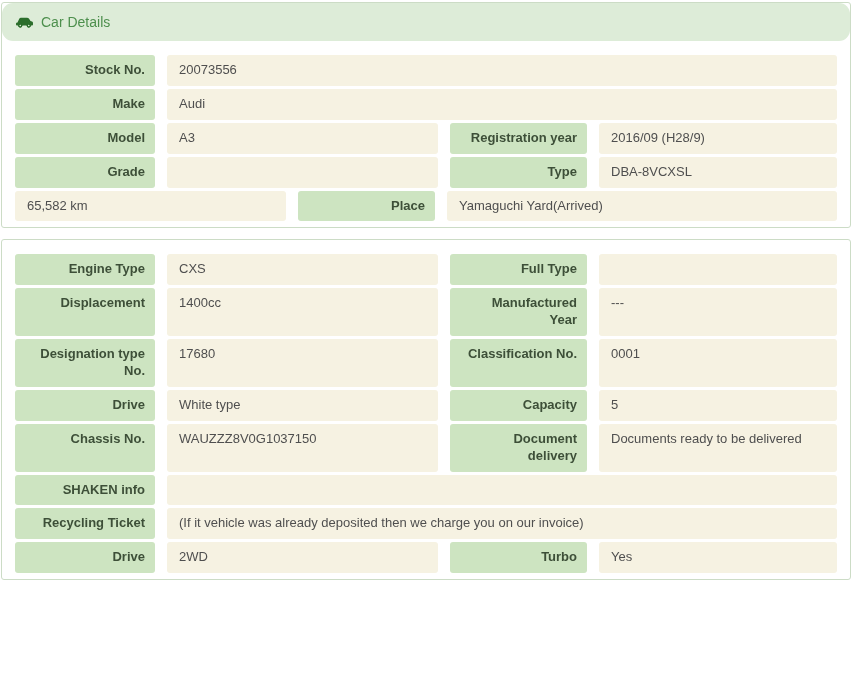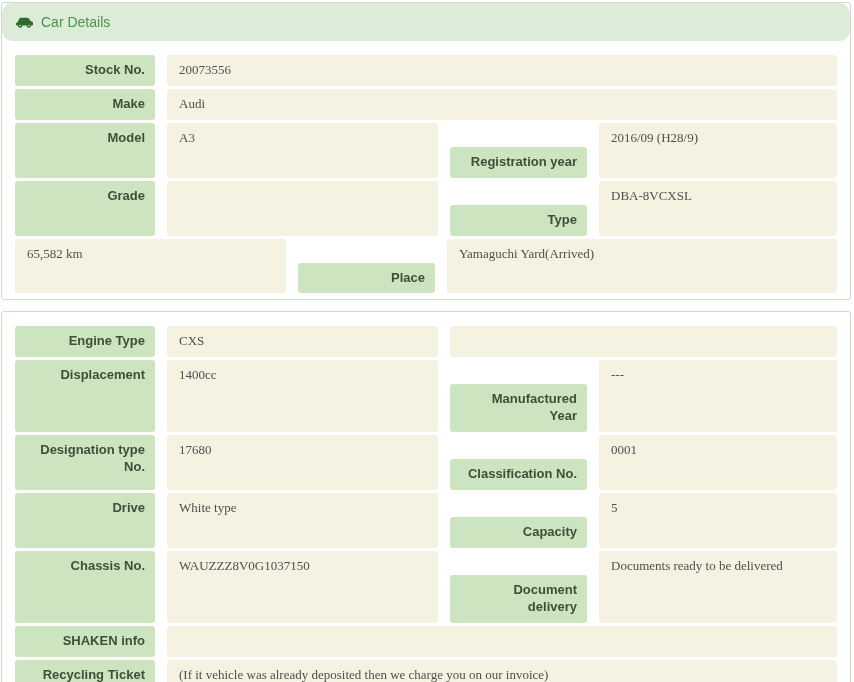--- a/index.html
+++ b/index.html
@@ -52,26 +52,25 @@
     min-height: 30px;
   }
   .label {
     background: var(--label-bg, #cde4c1);
     color: var(--label-text, #3d4f38);
     font-weight: bold;
     text-align: right;
     padding: 7px 10px 7px 12px;
   }
   .left-label  { width: 140px; flex: 0 0 140px; }
-  .right-label { width: 137px; flex: 0 0 137px; margin-top: 24px; }
+  .right-label { width: 137px; flex: 0 0 137px; }
   .value {
     background: var(--value-bg, #f6f2e2);
     color: var(--value-text, #4f4f4f);
     padding: 7px 12px;
-    font-family: Liberation Serif, serif;
   }
   .left-value  { width: 271px; flex: 0 0 271px; }
   .right-value { flex: 1 1 auto; }
   .full-value  { flex: 1 1 auto; }
 </style>
 </head>
 <body>
 
 <div class="page">
 
@@ -115,20 +114,21 @@
           <div class="cell value right-value">Yamaguchi Yard(Arrived)</div>
         </div>
       </div>
   </div>
 
   <div class="panel">
     <div class="tbl">
         <div class="row">
           <div class="cell label left-label">Engine Type</div>
           <div class="cell value left-value">CXS</div>
+          <div class="cell label right-label">Full Type</div>
           <div class="cell value right-value"></div>
         </div>
         <div class="row">
           <div class="cell label left-label">Displacement</div>
           <div class="cell value left-value">1400cc</div>
           <div class="cell label right-label">Manufactured Year</div>
           <div class="cell value right-value">---</div>
         </div>
         <div class="row">
           <div class="cell label left-label">Designation type No.</div>

